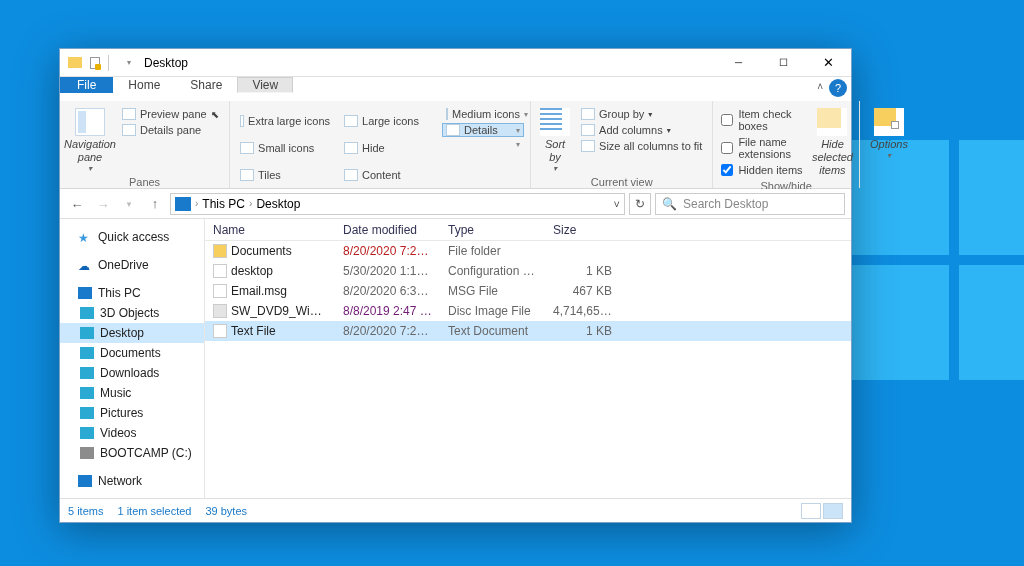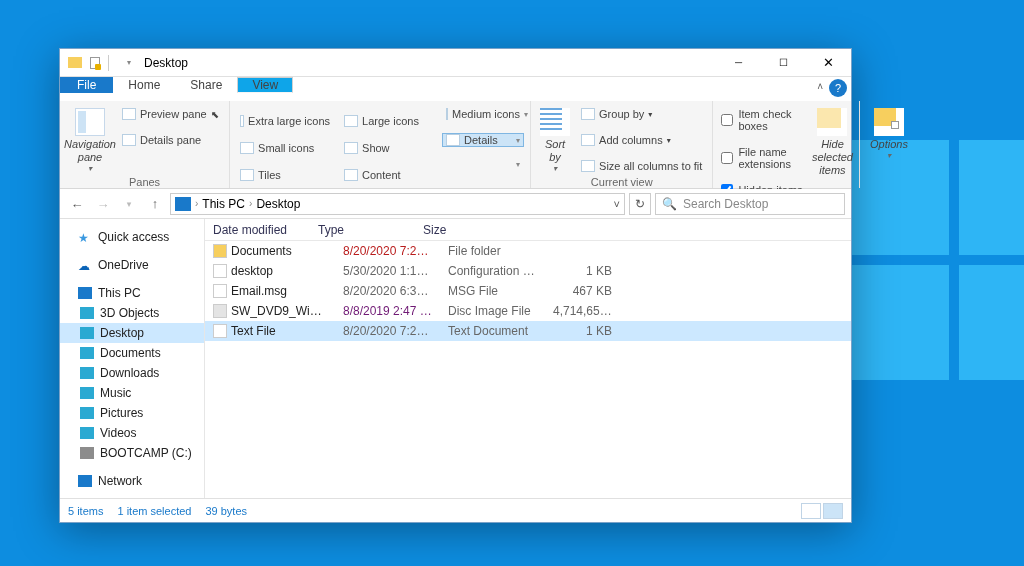--- a/index.html
+++ b/index.html
@@ -16,30 +16,30 @@
   .qat { display:flex; align-items:center; padding-left:6px; gap:2px;}
   .qat-icon { width:18px; height:18px; display:flex; align-items:center; justify-content:center; font-size:11px; color:#666; }
   .qat-sep { width:8px; height:16px; border-left:1px solid #ccc; margin:0 2px;}
   .title { flex:1; padding-left:6px; font-size:12px; color:#000; }
   .winbtns { display:flex; }
   .winbtn { width:45px; height:28px; display:flex; align-items:center; justify-content:center; font-size:10px; color:#000; }
   .winbtn.close{ font-size:13px; }
   .tabs { height:24px; display:flex; align-items:flex-start; background:#fff; position:relative;}
   .tab { padding:0 14px; font-size:12px; color:#444; display:flex; align-items:center; border:1px solid transparent; }
   .tab.file { background:#1979ca; color:#fff; padding:0 16px;}
-  .tab.active { border:1px solid #d0d0d0; border-bottom-color:#f5f5f5; background:#0ea5e9;}
+  .tab.active { border:1px solid #d0d0d0; border-bottom-color:#f5f5f5; background:#e5e5e5;}
   .helpbtn{ position:absolute; right:4px; top:2px; width:18px; height:18px; border-radius:9px; background:#1979ca; color:#fff; font-size:11px; display:flex; align-items:center;justify-content:center;}
   .expandbtn{ position:absolute; right:28px; top:4px; font-size:10px; color:#555;}
   .ribbon { height:88px; background:#f5f5f5; border-bottom:1px solid #d8d8d8; display:flex; }
   .rgroup { border-right:1px solid #e0e0e0; display:flex; flex-direction:column; padding:3px 6px 0; }
   .rgroup-body{ flex:1; display:flex; gap:4px;}
   .rgroup-label{ text-align:center; font-size:11px; color:#666; padding:2px 0;}
   .bigbtn{ width:48px; display:flex; flex-direction:column; align-items:center; justify-content:flex-start; padding-top:4px; font-size:11px; color:#444; text-align:center; line-height:1.2;font-style:italic;}
   .bigbtn .ico{ width:30px; height:28px; border:1px solid #c6d8ea; background:#fff; margin-bottom:2px; position:relative;}
-  .smallstack{ display:flex; flex-direction:column; gap:12px; justify-content:flex-start; padding-top:3px;}
+  .smallstack{ display:flex; flex-direction:column; gap:2px; justify-content:flex-start; padding-top:3px;}
   .smallbtn{ display:flex; align-items:center; gap:4px; font-size:11px; color:#444; padding:1px 4px; white-space:nowrap;}
   .smallbtn.selected{ background:#cce4f7; border:1px solid #7fb6e2; padding:0 3px;}
   .smallbtn .si{ width:14px; height:12px; border:1px solid #b8cfe2; background:#fff;}
   .layoutgrid{ display:grid; grid-template-columns:auto auto; gap:0 6px; padding-top:3px;}
   .layoutgrid .smallbtn{ min-width:98px;}
   .chk{ display:flex; align-items:center; gap:5px; font-size:11px; color:#444; padding:1px 2px;}
   .chk input{ width:12px; height:12px;}
   .addrbar{ height:30px; border-bottom:1px solid #e0e0e0; display:flex; align-items:center; padding:3px 6px; gap:4px; background:#fff;}
   .navarrow{ width:22px; height:22px; display:flex; align-items:center; justify-content:center; color:#555; font-size:13px;}
   .navarrow.dis{ color:#bbb;}
@@ -151,21 +151,21 @@
           <div class="smallbtn">
               <span class="si"></span>
               <span>Large icons</span>
             </div>
           <div class="smallbtn">
               <span class="si"></span>
               <span>Small icons</span>
             </div>
           <div class="smallbtn">
               <span class="si"></span>
-              <span>Show</span>
+              <span>Hide</span>
             </div>
           <div class="smallbtn">
               <span class="si"></span>
               <span>Tiles</span>
             </div>
           <div class="smallbtn">
               <span class="si"></span>
               <span>Content</span>
             </div>
         </div>
@@ -336,20 +336,21 @@
       </div>
       <div class="navgroup">
         <div class="navitem">
             <span class="nico" style="background:#1979ca;"></span>
             <span>Network</span>
           </div>
       </div>
     </div>
     <div class="content">
       <div class="cols">
+        <div class="col c-name">Name</div>
         <div class="col c-date">Date modified</div>
         <div class="col c-type">Type</div>
         <div class="col c-size">Size</div>
       </div>
       <div class="rows" id="filerows">
           <div class="row">
             <div class="cell c-name"><span class="fico" style="background:#f7cf5e;border:1px solid #ccc;"></span>Documents</div>
             <div class="cell c-date" style="color:#b91c1c;">8/20/2020 7:20 PM</div>
             <div class="cell c-type" style="color:#666;">File folder</div>
             <div class="cell c-size size" style="color:#666;"></div>

